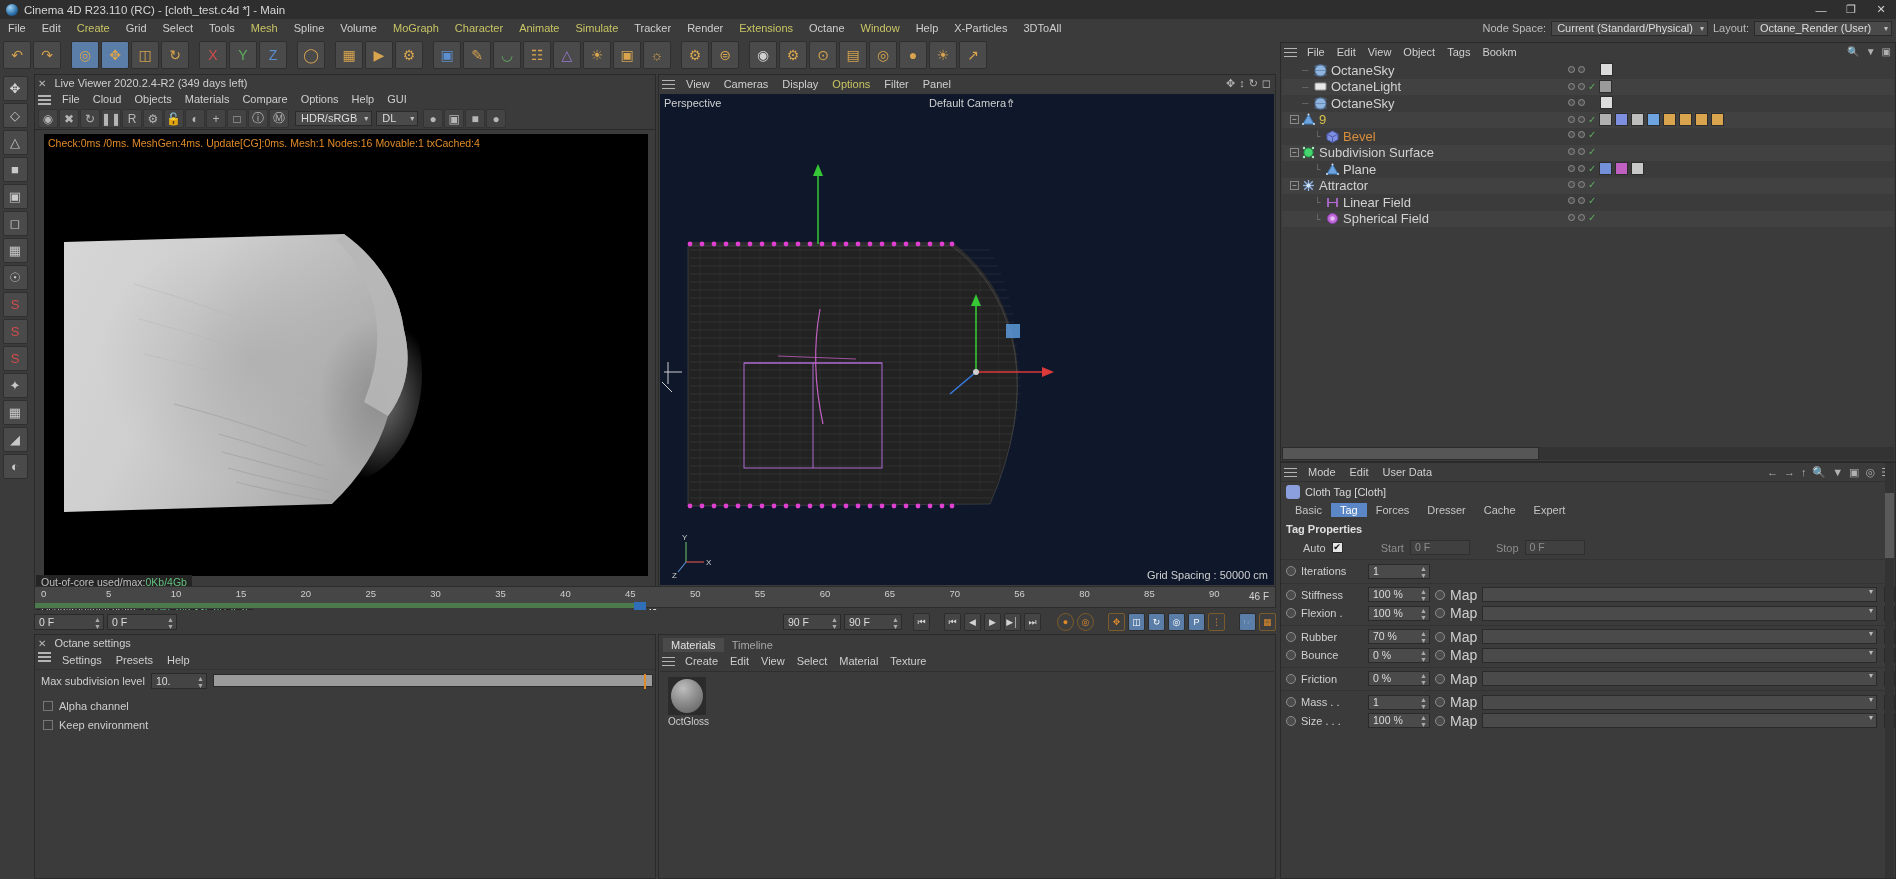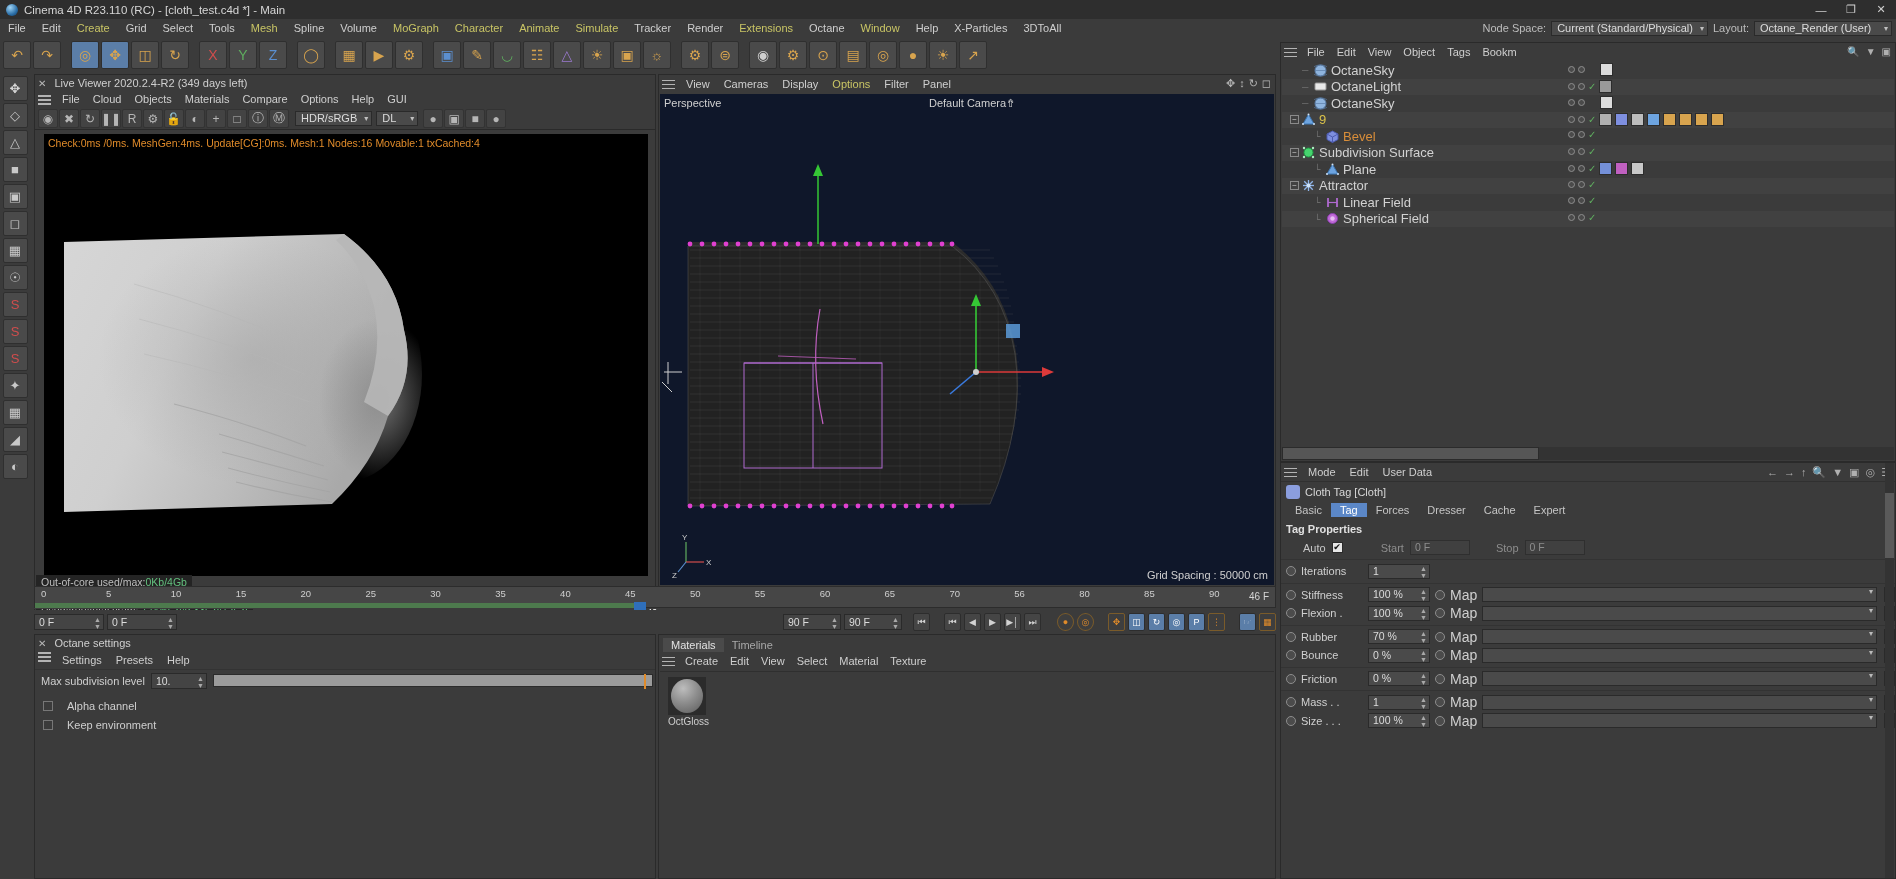--- a/index.html
+++ b/index.html
@@ -130,21 +130,21 @@
 
   
   .octanepanel{position:absolute;left:34px;top:634px;width:622px;height:245px;background:#3b3b3b;border:1px solid #2a2a2a;}
   .op-title{height:16px;display:flex;align-items:center;padding-left:3px;font-size:11px;color:#cfcfcf;}
   .op-menubar{height:18px;display:flex;align-items:flex-start;padding-left:3px;}
   .op-menu{padding:0 7px;font-size:11px;color:#cfcfcf;line-height:18px;}
   .op-row{display:flex;align-items:center;height:22px;padding-left:6px;gap:6px;border-top:1px solid #333;}
   .op-label{font-size:11px;color:#cfcfcf;}
   .slider-track{flex:1;height:13px;background:#9b9b9b;border:1px solid #2b2b2b;position:relative;margin-right:2px;}
   .slider-handle{position:absolute;right:6px;top:-1px;width:2px;height:15px;background:#e08b2a;}
-  .chk-row{display:flex;align-items:center;height:19px;padding-left:8px;gap:14px;}
+  .chk-row{display:flex;align-items:center;height:19px;padding-left:8px;gap:6px;}
   .chkbox{width:10px;height:10px;border:1px solid #777;background:#3b3b3b;}
 
   
   .matpanel{position:absolute;left:658px;top:634px;width:618px;height:245px;background:#3b3b3b;border:1px solid #2a2a2a;}
   .mp-tabs{height:17px;display:flex;align-items:flex-end;padding-left:4px;}
   .mp-tab{padding:1px 8px;font-size:11px;color:#a8a8a8;}
   .mp-tab.active{background:#4a4a4a;color:#e2e2e2;}
   .mp-menubar{height:18px;display:flex;align-items:center;padding-left:3px;background:#3b3b3b;}
   .mp-menu{padding:0 6px;font-size:11px;color:#cfcfcf;line-height:18px;}
   .mp-body{position:absolute;left:1px;top:36px;right:1px;bottom:1px;background:#3b3b3b;border-top:1px solid #2f2f2f;padding:5px 0 0 8px;}

